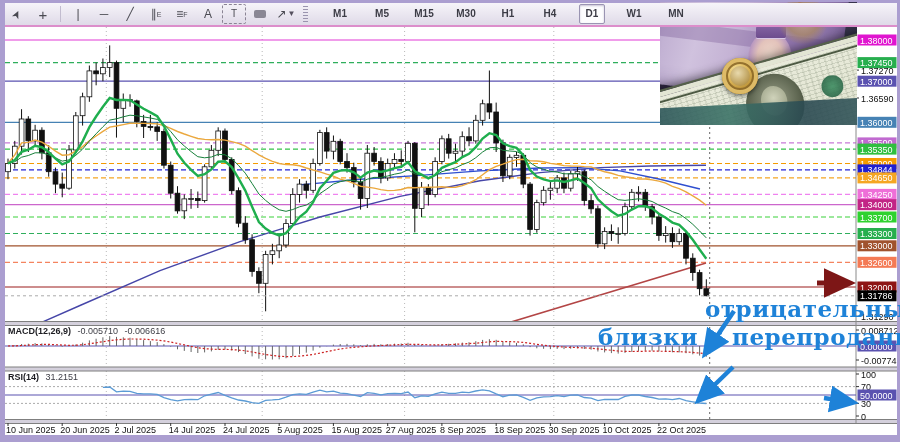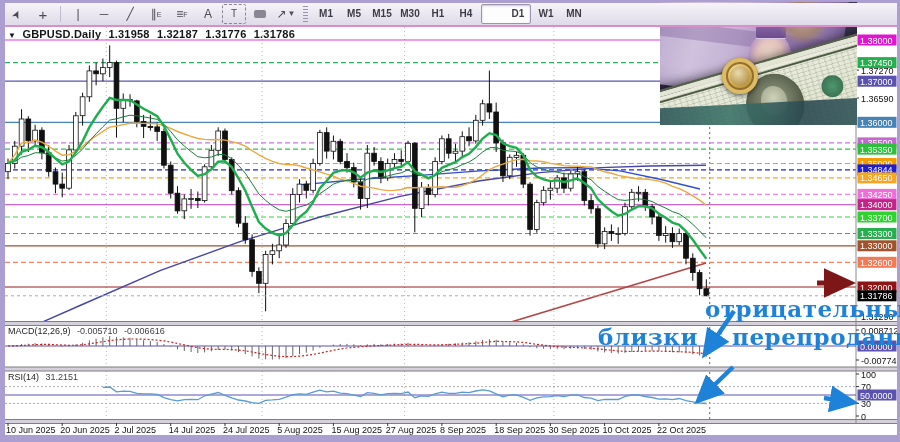--- a/index.html
+++ b/index.html
@@ -4,37 +4,37 @@
 <style>
   html,body{margin:0;padding:0;background:#fff;}
   #stage{position:relative;width:900px;height:442px;overflow:hidden;
          font-family:"Liberation Sans",sans-serif;background:#fff;}
   
   #toolbar{position:absolute;left:5px;top:3px;width:892px;height:22px;z-index:3;
     background:linear-gradient(#f6f4f9,#dfdae8);display:flex;align-items:center;gap:2px;
     border-bottom:1px solid #cbc4d6;}
   .tbtn{min-width:22px;height:18px;display:flex;align-items:center;justify-content:center;
     color:#4a4a52;font-size:12px;line-height:1;cursor:default;border:1px solid transparent;border-radius:2px;}
-  .tf{min-width:24px;font-size:10px;font-weight:bold;color:#3c3c46;}
-  .tf.active{background:#fdfdfe;border:1px solid #9a94b2;box-shadow:inset 0 1px 2px #c9c4d6;padding-left:24px;}
+  .tf{min-width:24px;font-size:10px;font-weight:bold;color:#3c3c46;margin-left:14px;}
+  .tf.active{background:#fdfdfe;border:1px solid #9a94b2;box-shadow:inset 0 1px 2px #c9c4d6;}
   .tsep{width:1px;height:16px;background:#c2bccf;margin:0 3px;}
   .grip{width:5px;height:16px;margin:0 3px;background:repeating-linear-gradient(#9a94ae 0 1px,transparent 1px 3px);}
   .rot-ptr{display:inline-block;transform:rotate(-65deg);font-size:11px;}
   .sub{font-size:7px;vertical-align:sub;}
   .caret{font-size:8px;color:#55505e;margin-left:1px;}
   .shape-glyph{width:12px;height:8px;background:#8a8794;border-radius:2px;display:inline-block;}
   #pinkline{position:absolute;left:5px;top:25px;width:892px;height:2px;background:#dc8ecb;z-index:3;}
   
   #symtitle{position:absolute;left:8px;top:28px;z-index:4;font-size:11px;font-weight:600;color:#14141a;
     letter-spacing:.2px;white-space:nowrap;}
   #symtitle .tri{font-size:8px;margin-right:3px;}
   #symtitle span{margin-right:4px;}
   
   .indlabel{position:absolute;z-index:4;font-size:9px;color:#1d1d22;white-space:nowrap;}
-  .indlabel b{font-weight:normal;}
+  .indlabel b{font-weight:bold;}
   .indlabel .val{color:#3c3c44;margin-left:4px;}
   
   #chart-svg,#overlay-svg{position:absolute;left:0;top:0;width:900px;height:442px;}
   #chart-svg{z-index:1;}
   #overlay-svg{z-index:6;pointer-events:none;}
   
   .anno{position:absolute;z-index:5;font-family:"DejaVu Serif","Liberation Serif",serif;
     font-weight:bold;color:#1e82d8;white-space:nowrap;font-size:23px;letter-spacing:.5px;}
   #anno1{left:705px;top:295px;}
   #anno2{left:598px;top:323px;}
@@ -566,28 +566,20 @@
       <div class="tbtn tf">M15</div>
       <div class="tbtn tf">M30</div>
       <div class="tbtn tf">H1</div>
       <div class="tbtn tf">H4</div>
       <div class="tbtn tf active">D1</div>
       <div class="tbtn tf">W1</div>
       <div class="tbtn tf">MN</div>
     </div>
   <div id="pinkline"></div>
 
-  <div id="symtitle">
-    <span class="tri">▼</span>
-    <span>GBPUSD.Daily</span>
-    <span>1.31958</span>
-    <span>1.32187</span>
-    <span>1.31776</span>
-    <span>1.31786</span>
-  </div>
 
   <div class="indlabel" style="left:8px;top:326px;">
     <b>MACD(12,26,9)</b>
     <span class="val">-0.005710</span>
     <span class="val">-0.006616</span>
   </div>
 
   <div class="indlabel" style="left:8px;top:372px;text-align:center;">
     <b>RSI(14)</b>
     <span class="val">31.2151</span>

